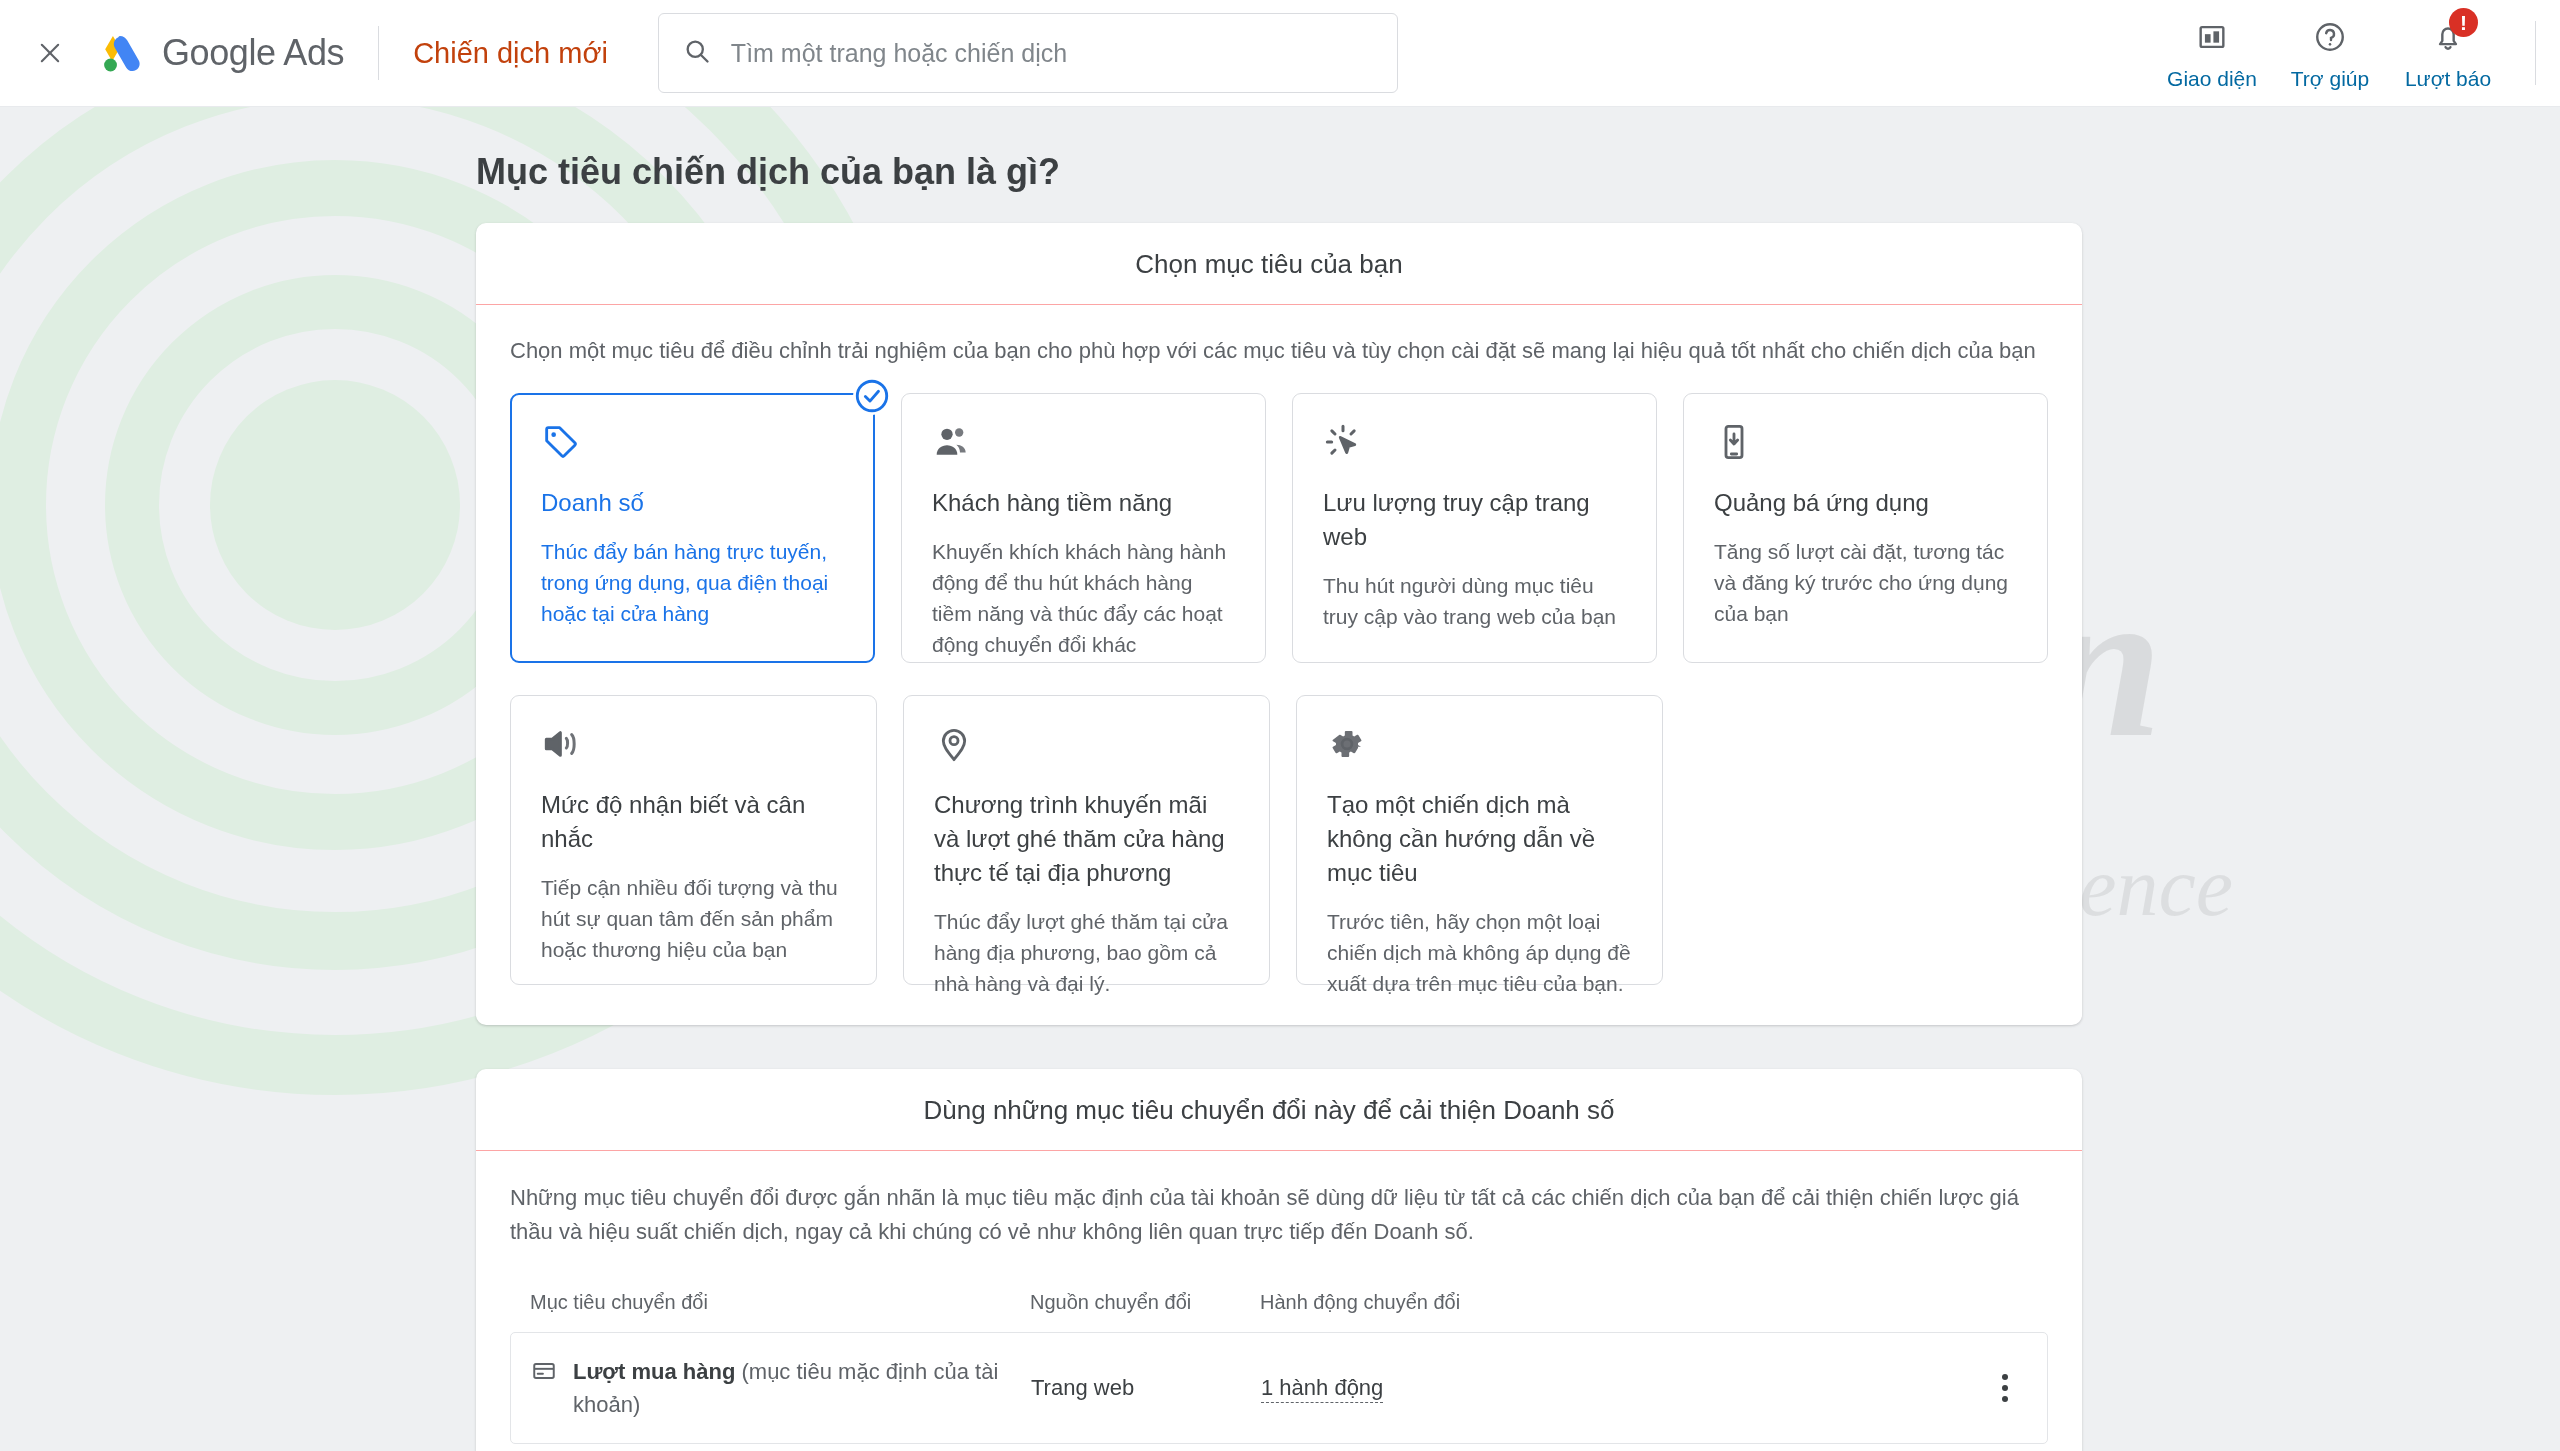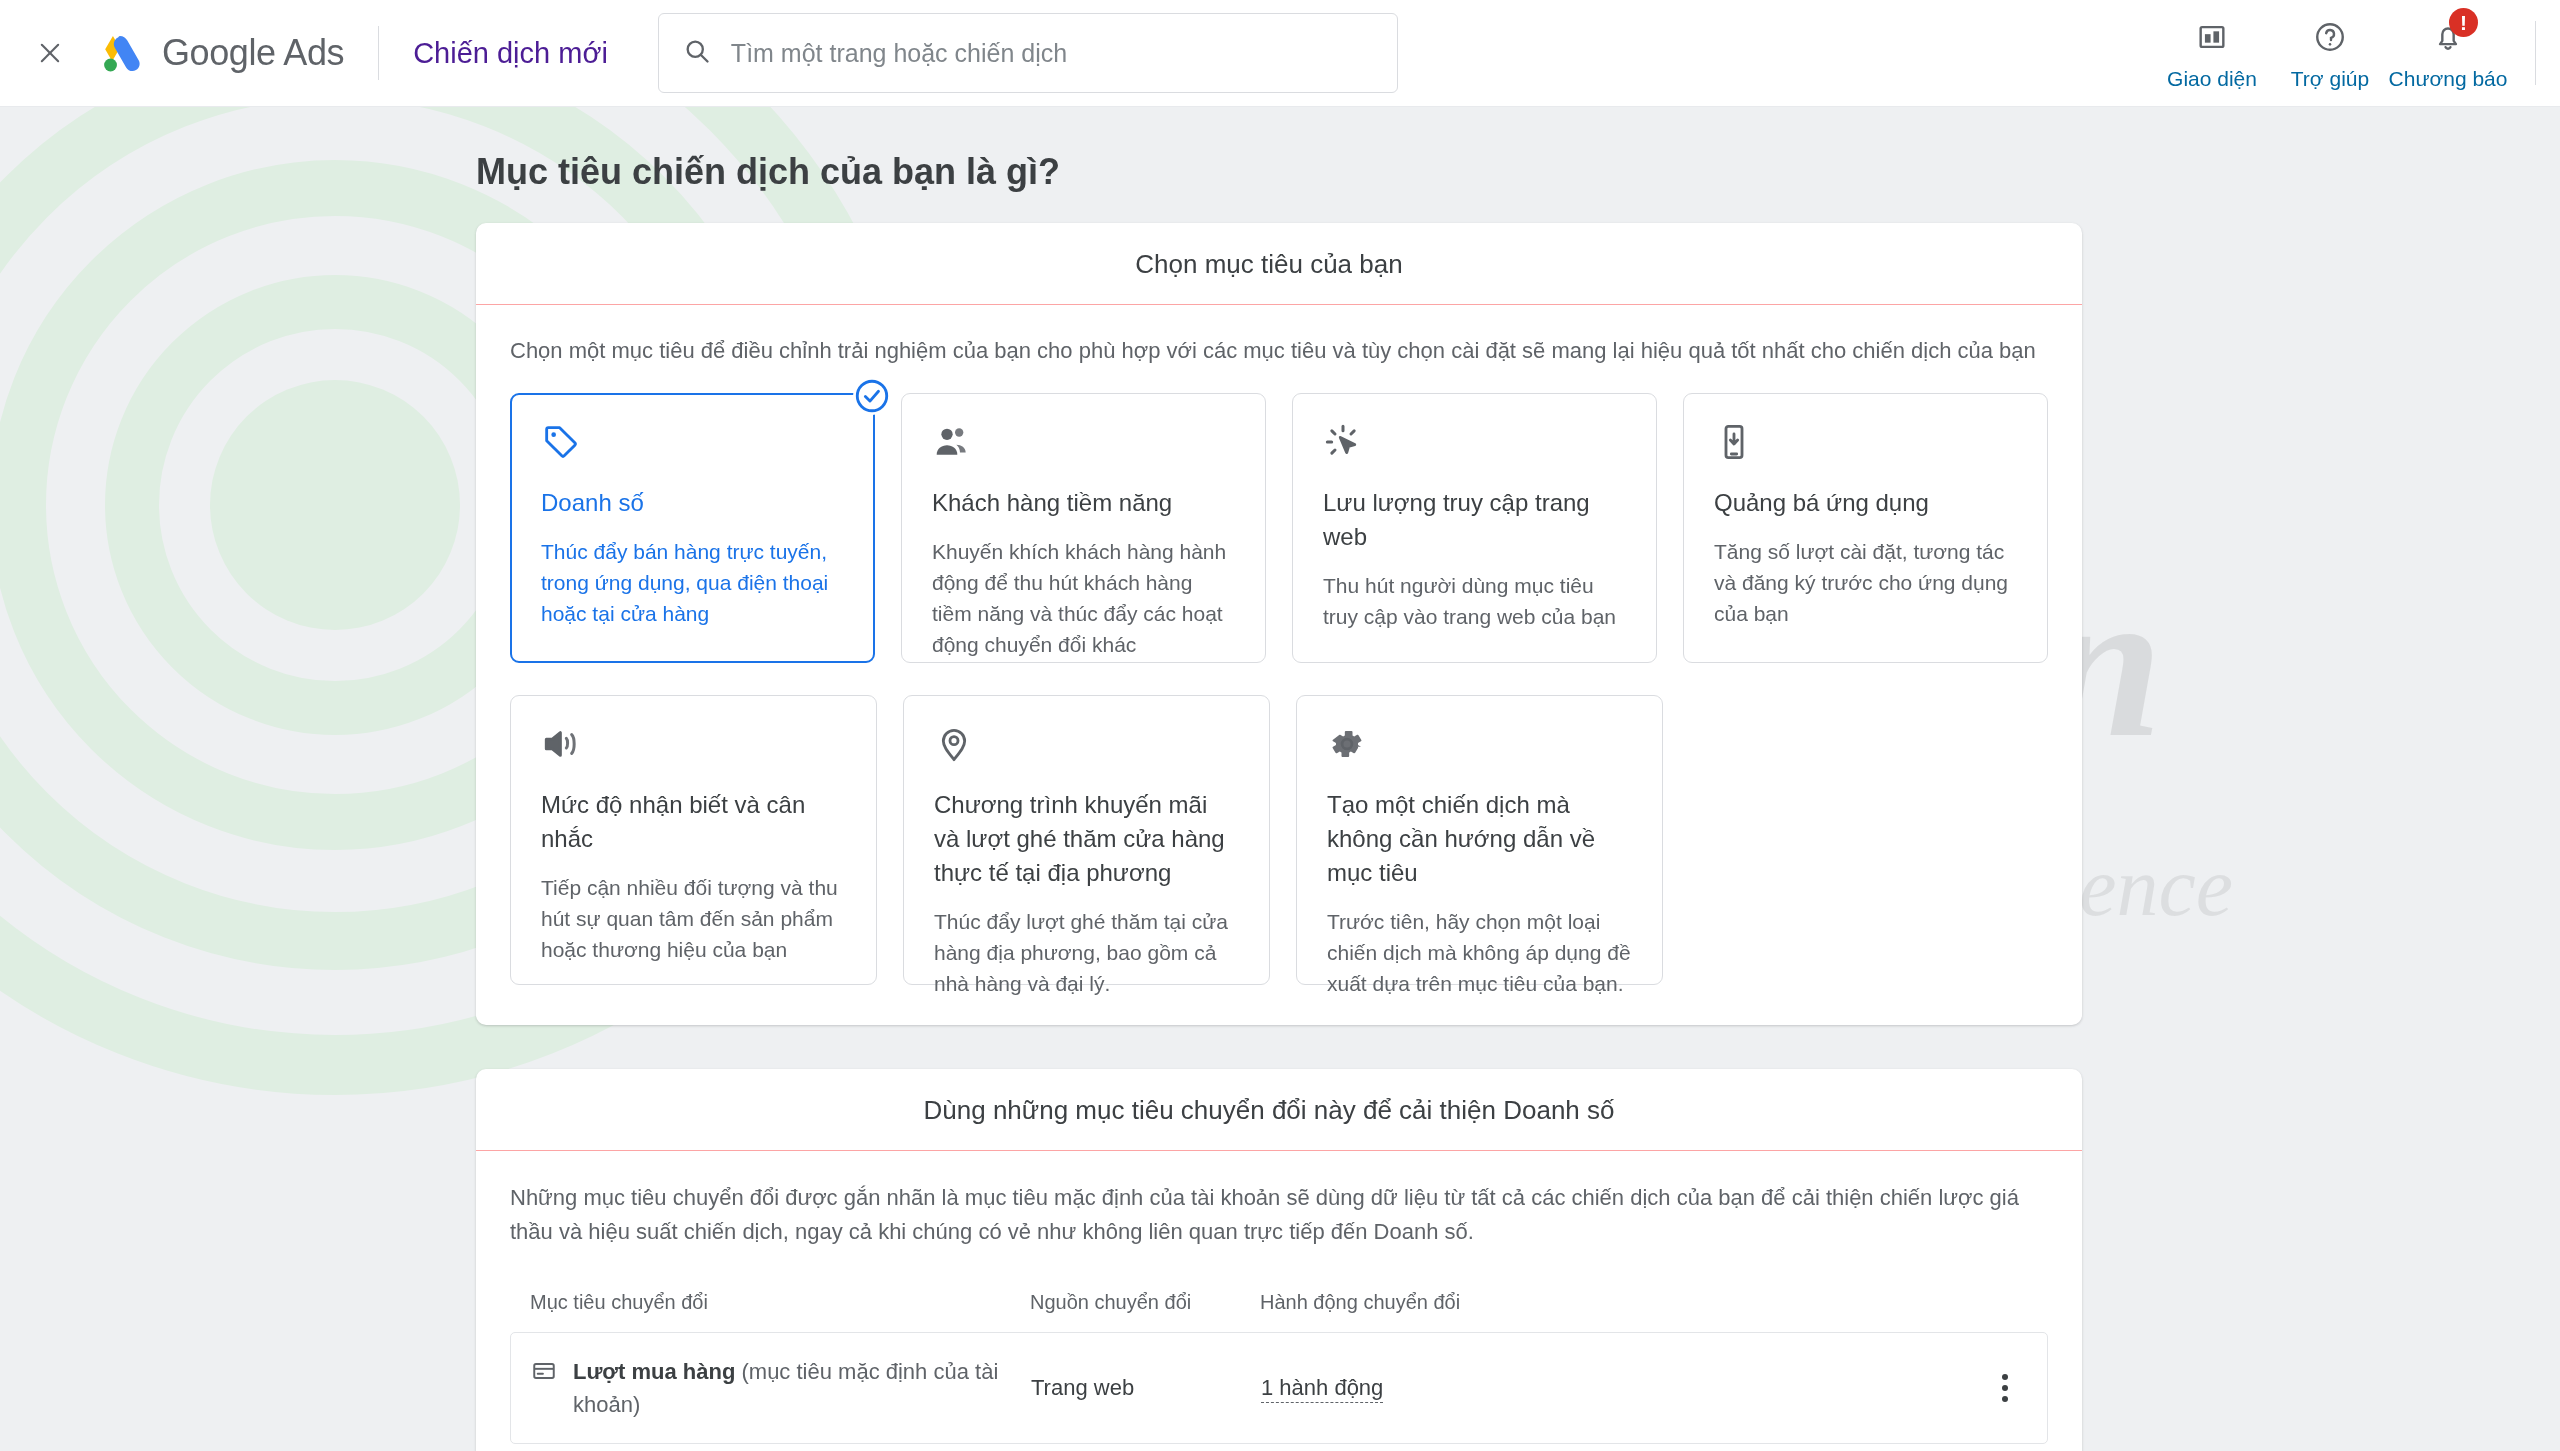--- a/index.html
+++ b/index.html
@@ -55,21 +55,21 @@
     font-family:"Liberation Sans", sans-serif;
   }
   #brand { display:flex; align-items:center; gap:16px; margin-left:26px; }
   .gads-logo { width:48px; height:46px; flex:0 0 auto; }
   .brand-word {
     font-size:36px; color:#5f6368; letter-spacing:-0.4px;
     font-family:"Liberation Sans", sans-serif; white-space:nowrap;
   }
   .brand-word b { font-weight:400; color:#5f6368; }
   #brand-divider { width:1px; height:54px; background:#dadce0; margin:0 34px; }
-  #page-sub { font-size:29px; color:#4c1d95; white-space:nowrap;text-align:center; }
+  #page-sub { font-size:29px; color:#c2410c; white-space:nowrap;text-align:center; }
 
   #searchwrap { margin-left:50px; }
   #searchbox {
     width:740px; height:80px; border:1px solid #dadce0; border-radius:6px;
     background:#fff; display:flex; align-items:center; padding:0 24px; gap:18px;
   }
   #searchbox .mag { flex:0 0 auto; }
   #search-input {
     border:none; outline:none; background:transparent; width:100%;
     font-size:25px; color:#3c4043; font-family:"Liberation Sans", sans-serif;
@@ -243,21 +243,21 @@
     </button>
 
     <button class="top-action">
       <span class="ico">
         <svg width="34" height="34" viewBox="0 0 24 24" fill="none" stroke="#5f6368" stroke-width="1.7" stroke-linejoin="round">
           <path d="M6.4 17h11.2l-1.6-2.3V10a4 4 0 0 0-8 0v4.7z"></path>
           <path d="M10.3 19.2a1.9 1.9 0 0 0 3.4 0" stroke-linecap="round"></path>
         </svg>
         <span id="notif-badge">!</span>
       </span>
-      <span class="lbl">Chương báo</span>
+      <span class="lbl">Lượt báo</span>
     </button>
 
     <div id="topbar-end-divider"></div>
   </div>
 </div>
 
 <div id="main">
 
   <h1 id="page-title">Mục tiêu chiến dịch của bạn là gì?</h1>
 

